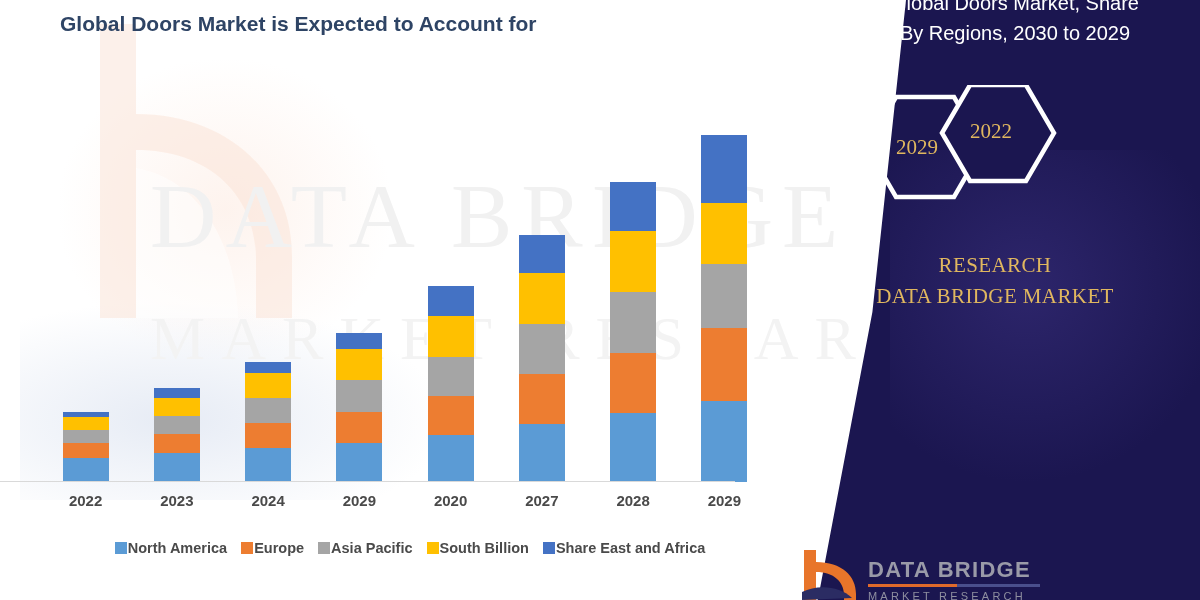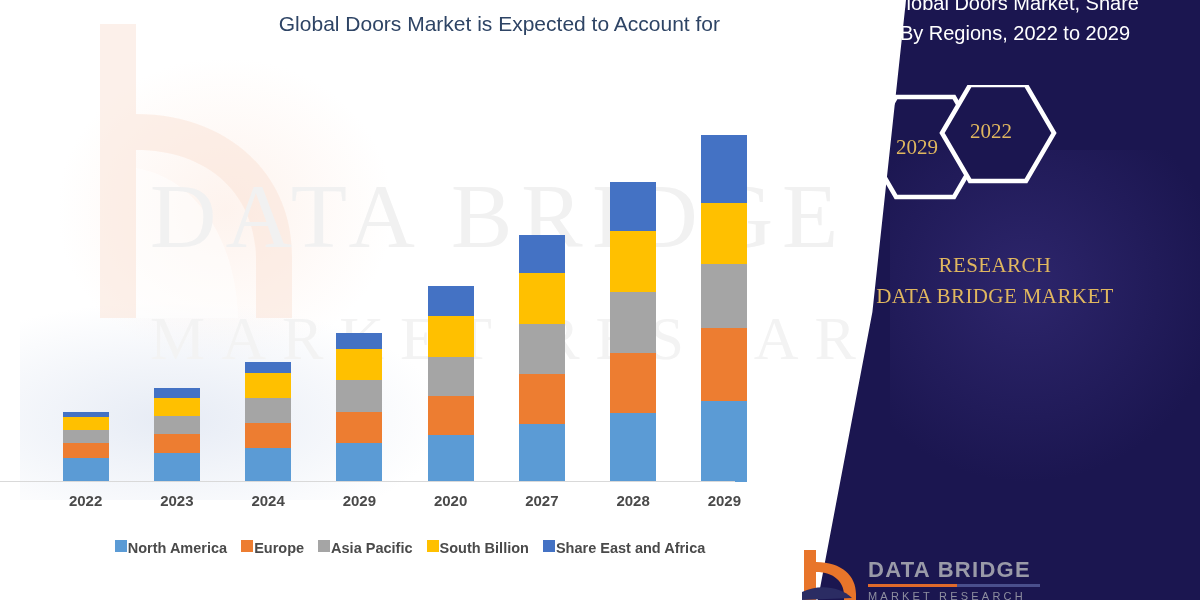--- a/index.html
+++ b/index.html
@@ -72,24 +72,25 @@
     width: 330px; height: 300px;
     background: radial-gradient(ellipse at 50% 50%, rgba(253,238,230,0.7) 0%, rgba(255,255,255,0) 72%);
     pointer-events: none;
   }
 
   
   #chart-title {
     position: absolute;
     left: 60px; top: 8px;
     width: 660px;
-    text-align: right;
+    text-align: left;
     color: #2e4465;
     font-size: 21px;
     line-height: 31px;
+    font-weight: bold;
   }
   #chart-title span { display: block; }
 
   
   #plot {
     position: absolute;
     left: 40px;  top: 110px;
     width: 730px; height: 372px;
   }
   #bars {
@@ -139,21 +140,21 @@
 
   #legend {
     position: absolute;
     left: 40px; top: 540px;
     width: 740px;
     display: flex;
     justify-content: center;
     align-items: center;
     gap: 14px;
   }
-  .legend-item { display: flex; gap: 1px; }
+  .legend-item { display: flex; align-items: center; gap: 1px; }
   .legend-swatch { width: 12px; height: 12px; display: block; }
   .legend-label {
     font-size: 14.5px;
     font-weight: bold;
     color: #4a4a4a;
     white-space: nowrap;
   }
 
   
   #right-panel {
@@ -377,21 +378,21 @@
         </div>
       </div>
   </div>
 
   <div id="right-panel">
     <div id="navy-shape"></div>
     <div id="navy-glow"></div>
 
     <div id="right-title">
       <span>Global Doors Market, Share</span>
-      <span>By Regions, 2022 to 2029</span>
+      <span>By Regions, 2030 to 2029</span>
     </div>
 
     <div id="hexes">
       <svg width="390" height="135" viewBox="0 0 390 135">
 
         <polygon points="57,62 86,12 144,12 173,62 144,112 86,112" fill="none" stroke="#ffffff" stroke-width="4.5"></polygon>
 
         <polygon points="132,48 160,0 216,0 244,48 216,96 160,96" fill="#1b1650" stroke="#ffffff" stroke-width="4.5"></polygon>
       </svg>
       <span class="hex-label" style="left:86px; top:50px;">2029</span>

